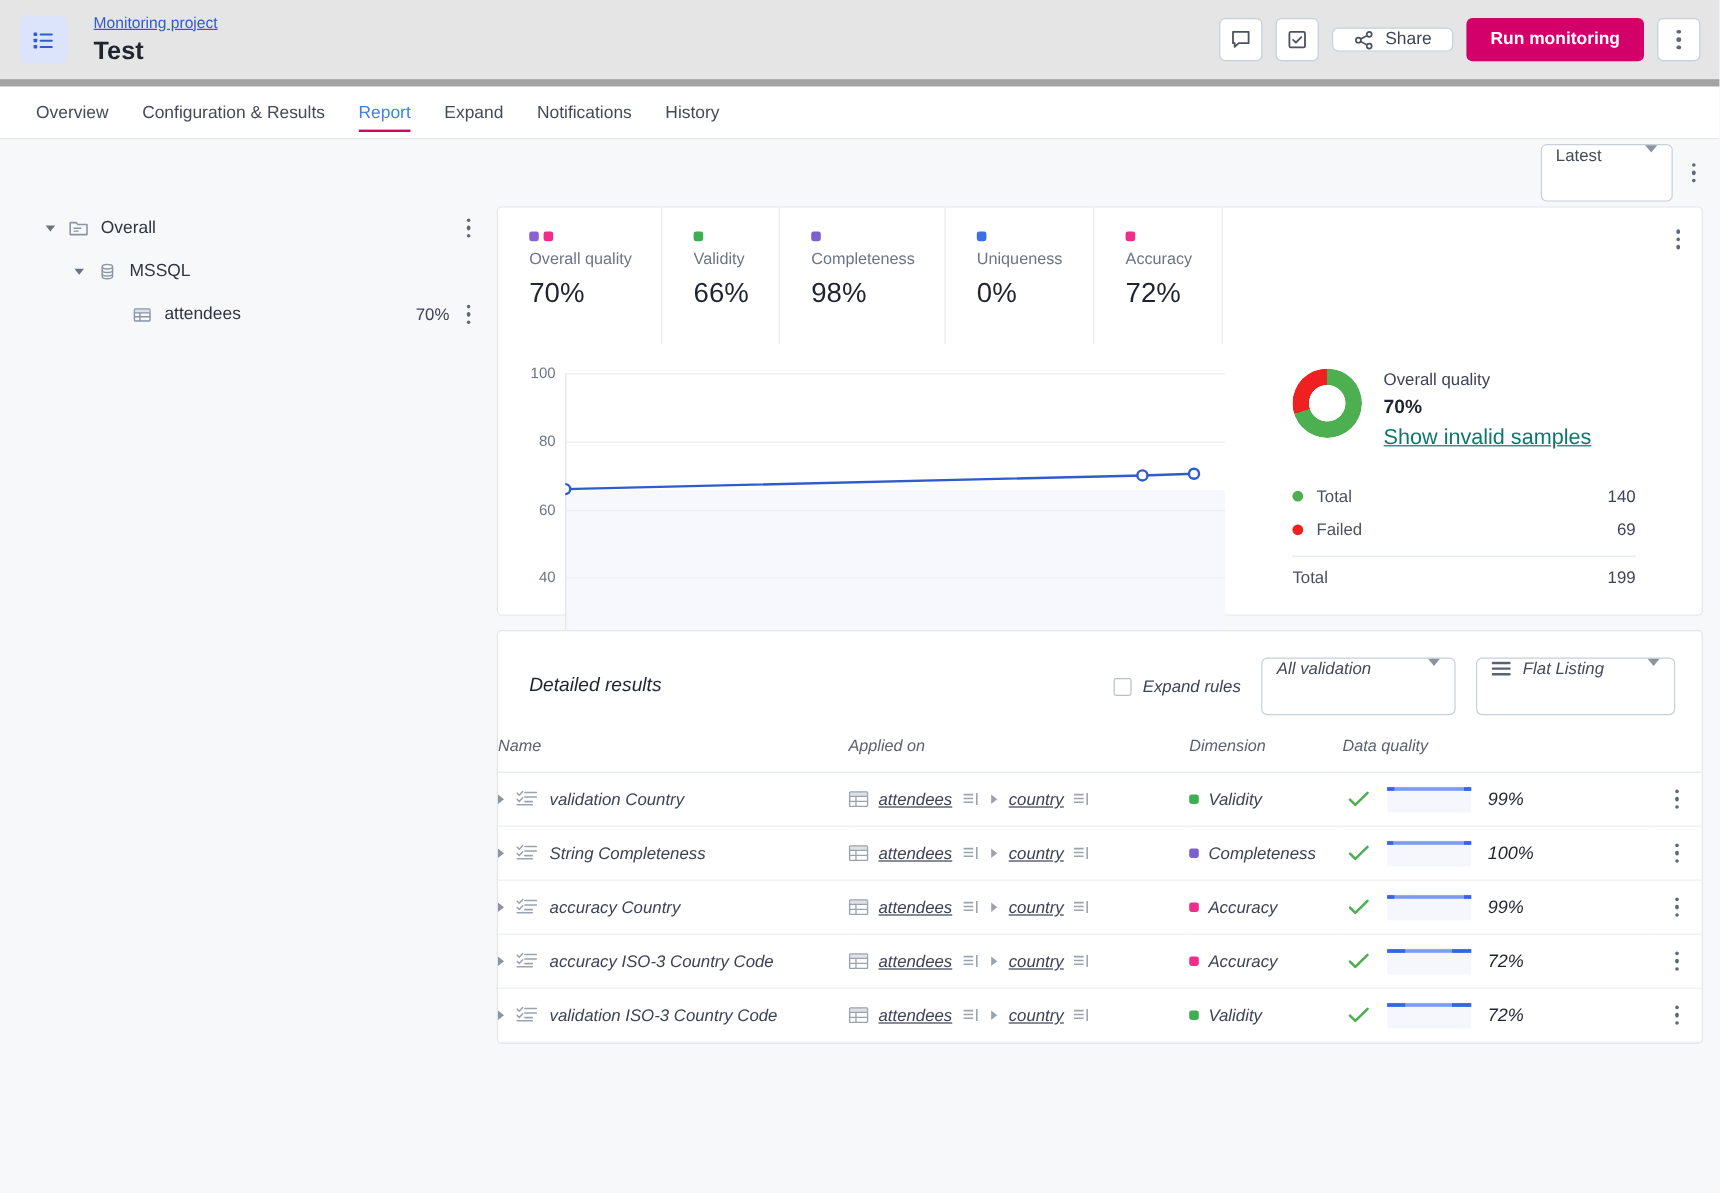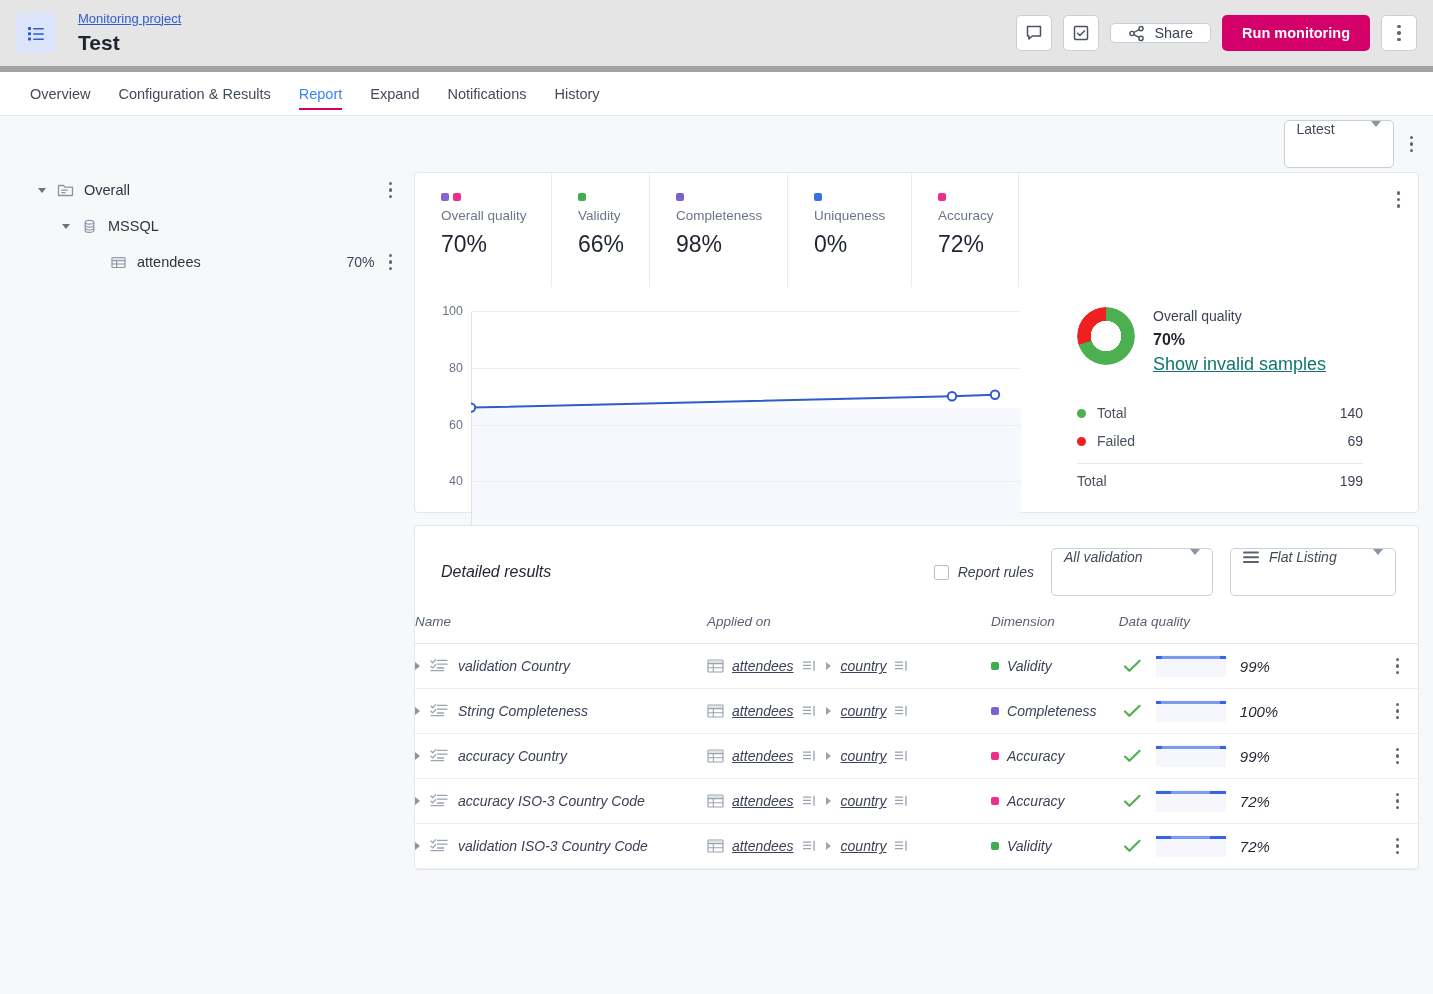--- a/index.html
+++ b/index.html
@@ -478,21 +478,21 @@
         </div>
       </div>
     </div>
 
     <div class="card results-card">
       <div class="results-head">
         <div class="results-title">Detailed results</div>
         <div class="results-ctrls">
           <label class="checkbox-wrap">
             <span class="checkbox"></span>
-            <span>Report rules</span>
+            <span>Expand rules</span>
           </label>
           <div class="select-box" style="width:162px">
             <span>All validation</span>
             <span class="chev"></span>
           </div>
           <div class="select-box" style="width:166px">
             <span style="display:flex;align-items:center;gap:10px">
               <span>
                 <svg width="16" height="13" viewBox="0 0 16 13">
                   <rect x="0" y="0.5" width="16" height="2" rx="1" fill="#5a6271"></rect>

